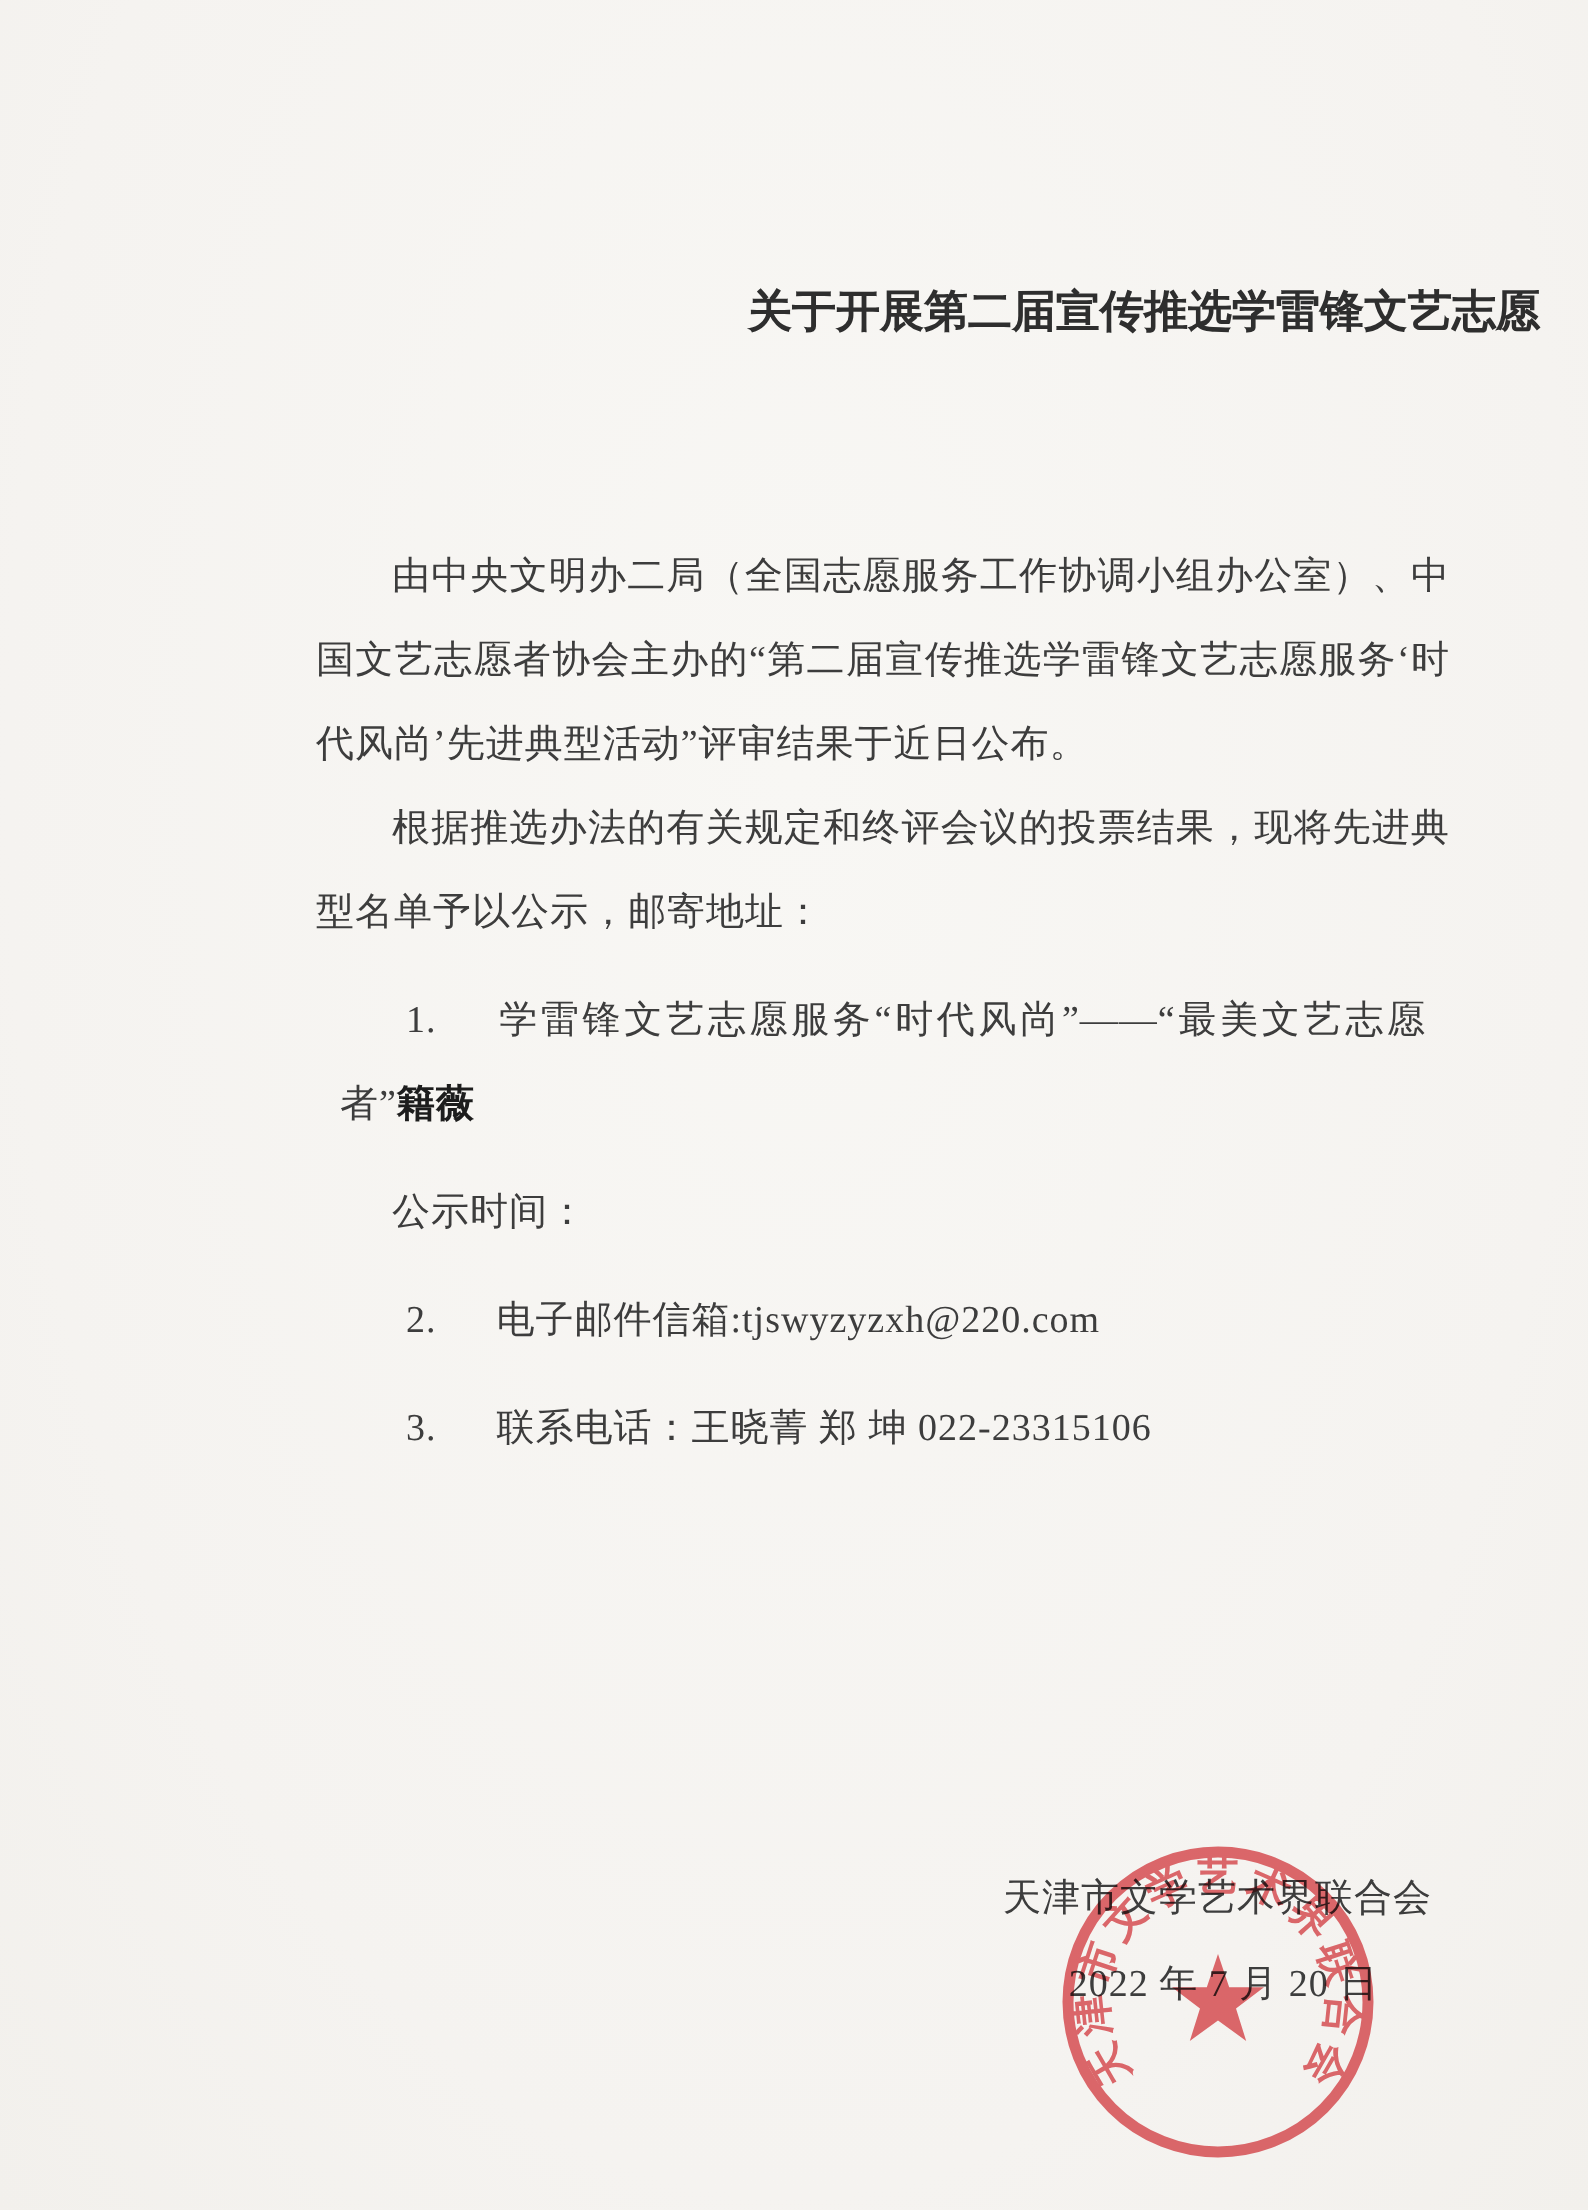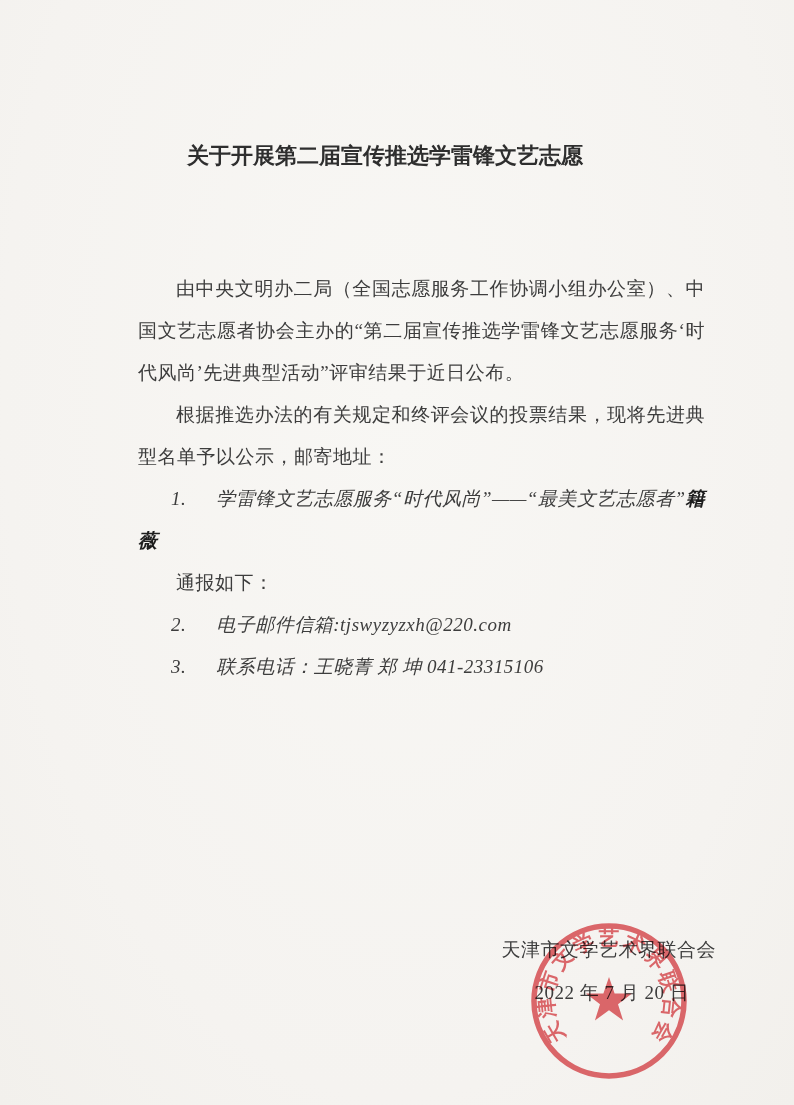--- a/index.html
+++ b/index.html
@@ -13,45 +13,44 @@
     height: 1105px;
     overflow: hidden;
     background: radial-gradient(ellipse at 50% 35%, #f8f7f4 0%, #f5f3f0 70%, #f2f0ec 100%);
     font-family: "Liberation Serif", "DejaVu Serif", serif;
   }
   .title-block {
     position: absolute;
     top: 134px;
     left: 0;
     width: 770px;
-    text-align: center;
+    text-align: right;
     font-size: 22px;
     font-weight: bold;
     line-height: 44px;
     color: #2e2e2e;
   }
   .doc-body {
     position: absolute;
-    left: 138px;
+    left: 158px;
     top: 268px;
     width: 567px;
     font-size: 19px;
     line-height: 42px;
     letter-spacing: 0.5px;
     color: #3d3d3d;
     text-align: justify;
   }
   .para {
     margin: 0;
     text-indent: 2em;
   }
   .num-para {
-    margin: 0;
+    margin: 12px;
     text-indent: 33px;
-    font-style: italic;
   }
   .li-num {
     margin-right: 30px;
   }
   .winner {
     font-weight: bold;
     color: #1d1d1d;
   }
   .sign-block {
     position: absolute;
@@ -102,26 +101,26 @@
     <div>关于开展第二届宣传推选学雷锋文艺志愿</div>
   </div>
 
   <div class="doc-body">
     <p class="para">由中央文明办二局（全国志愿服务工作协调小组办公室）、中国文艺志愿者协会主办的“第二届宣传推选学雷锋文艺志愿服务‘时代风尚’先进典型活动”评审结果于近日公布。</p>
     <p class="para">根据推选办法的有关规定和终评会议的投票结果，现将先进典型名单予以公示，邮寄地址：</p>
 
     <p class="num-para"><span class="li-num">1.</span><span>学雷锋文艺志愿服务“时代风尚”——“最美文艺志愿者”</span><span class="winner">籍薇</span></p>
 
 
-    <p class="para">通报如下：</p>
+    <p class="para">公示时间：</p>
 
 
     <p class="num-para"><span class="li-num">2.</span><span>电子邮件信箱:tjswyzyzxh@220.com</span></p>
 
-    <p class="num-para"><span class="li-num">3.</span><span>联系电话：王晓菁 郑 坤 041-23315106</span></p>
+    <p class="num-para"><span class="li-num">3.</span><span>联系电话：王晓菁 郑 坤 022-23315106</span></p>
   </div>
 
   <div class="sign-block">
     <div class="sign-org">天津市文学艺术界联合会</div>
     <div class="sign-date">2022 年 7 月 20 日</div>
   </div>
 
   <div class="seal" style="--seal-color: #dd4a50;">
     <svg viewBox="-81 -81 162 162" xmlns="http://www.w3.org/2000/svg">
       <circle class="seal-ring" cx="0" cy="0" r="75"></circle>

